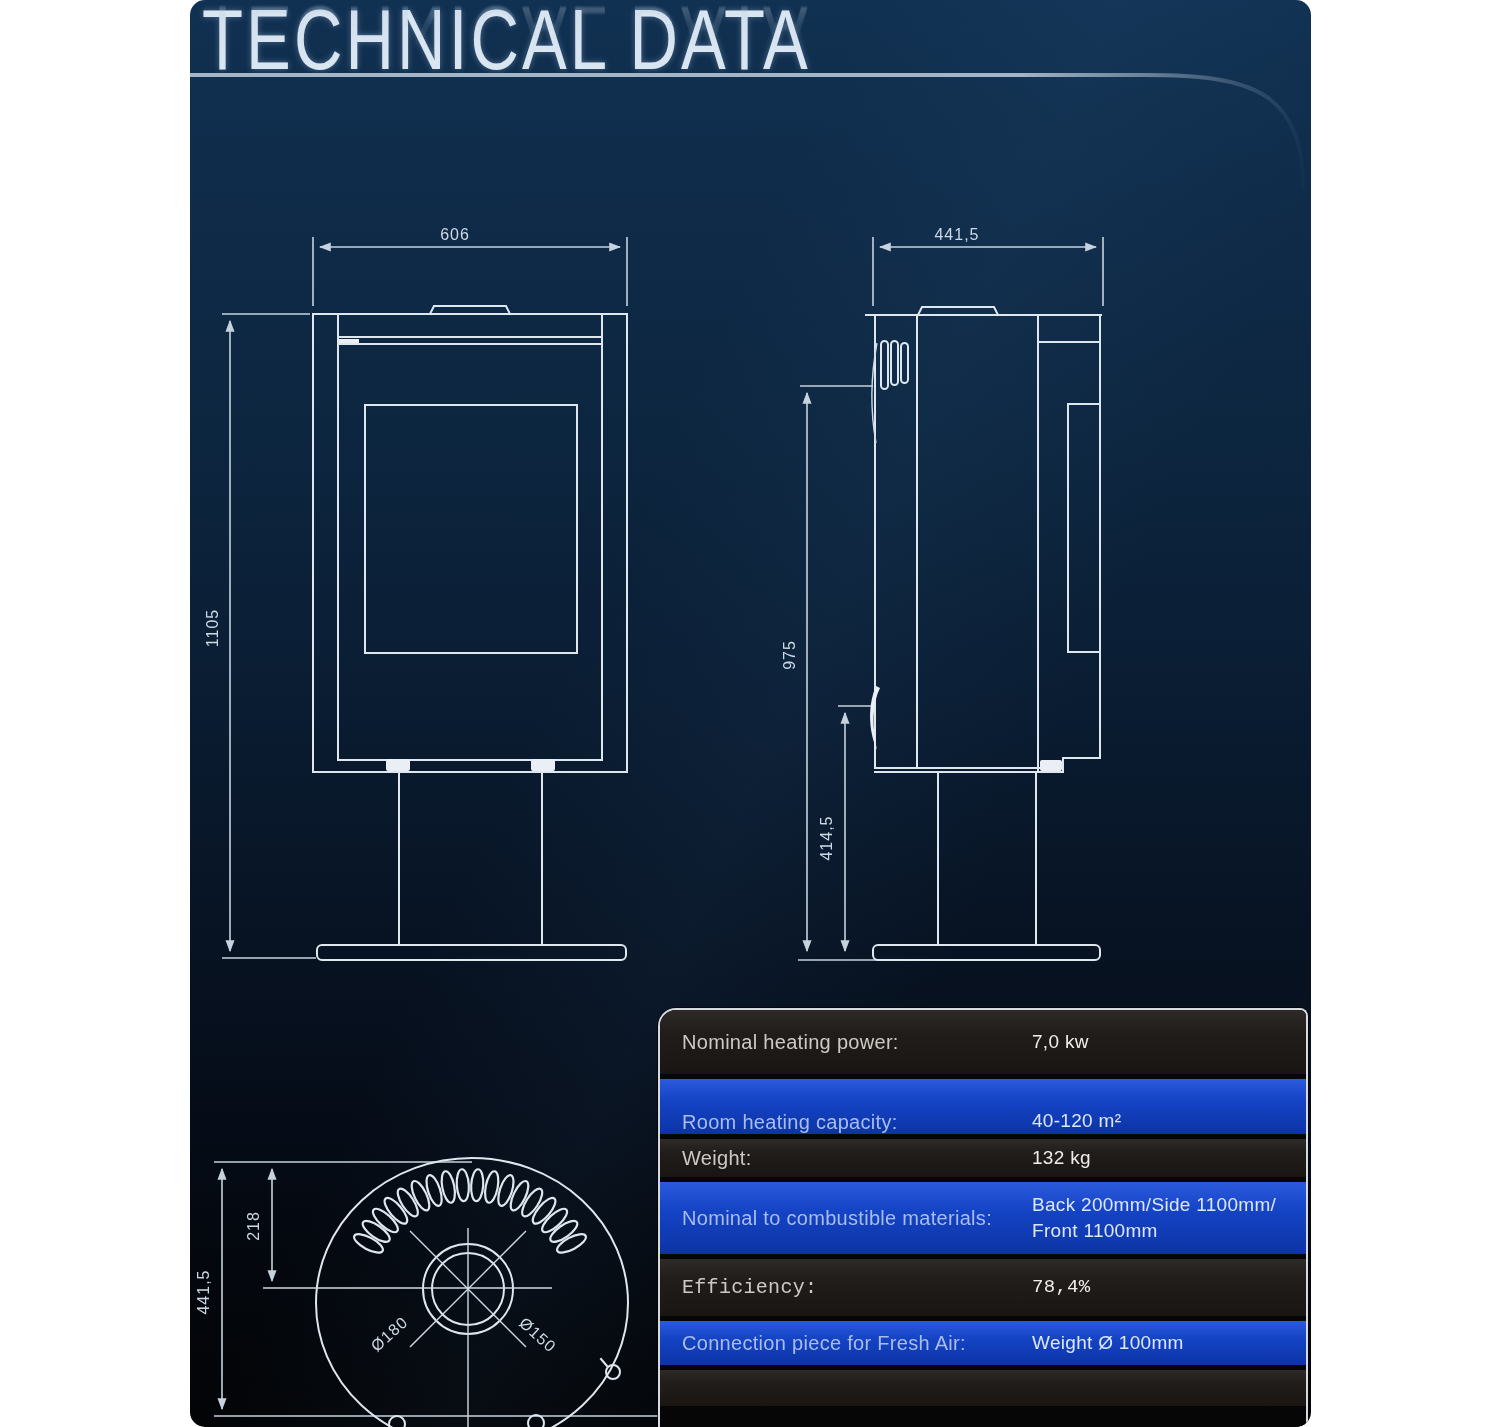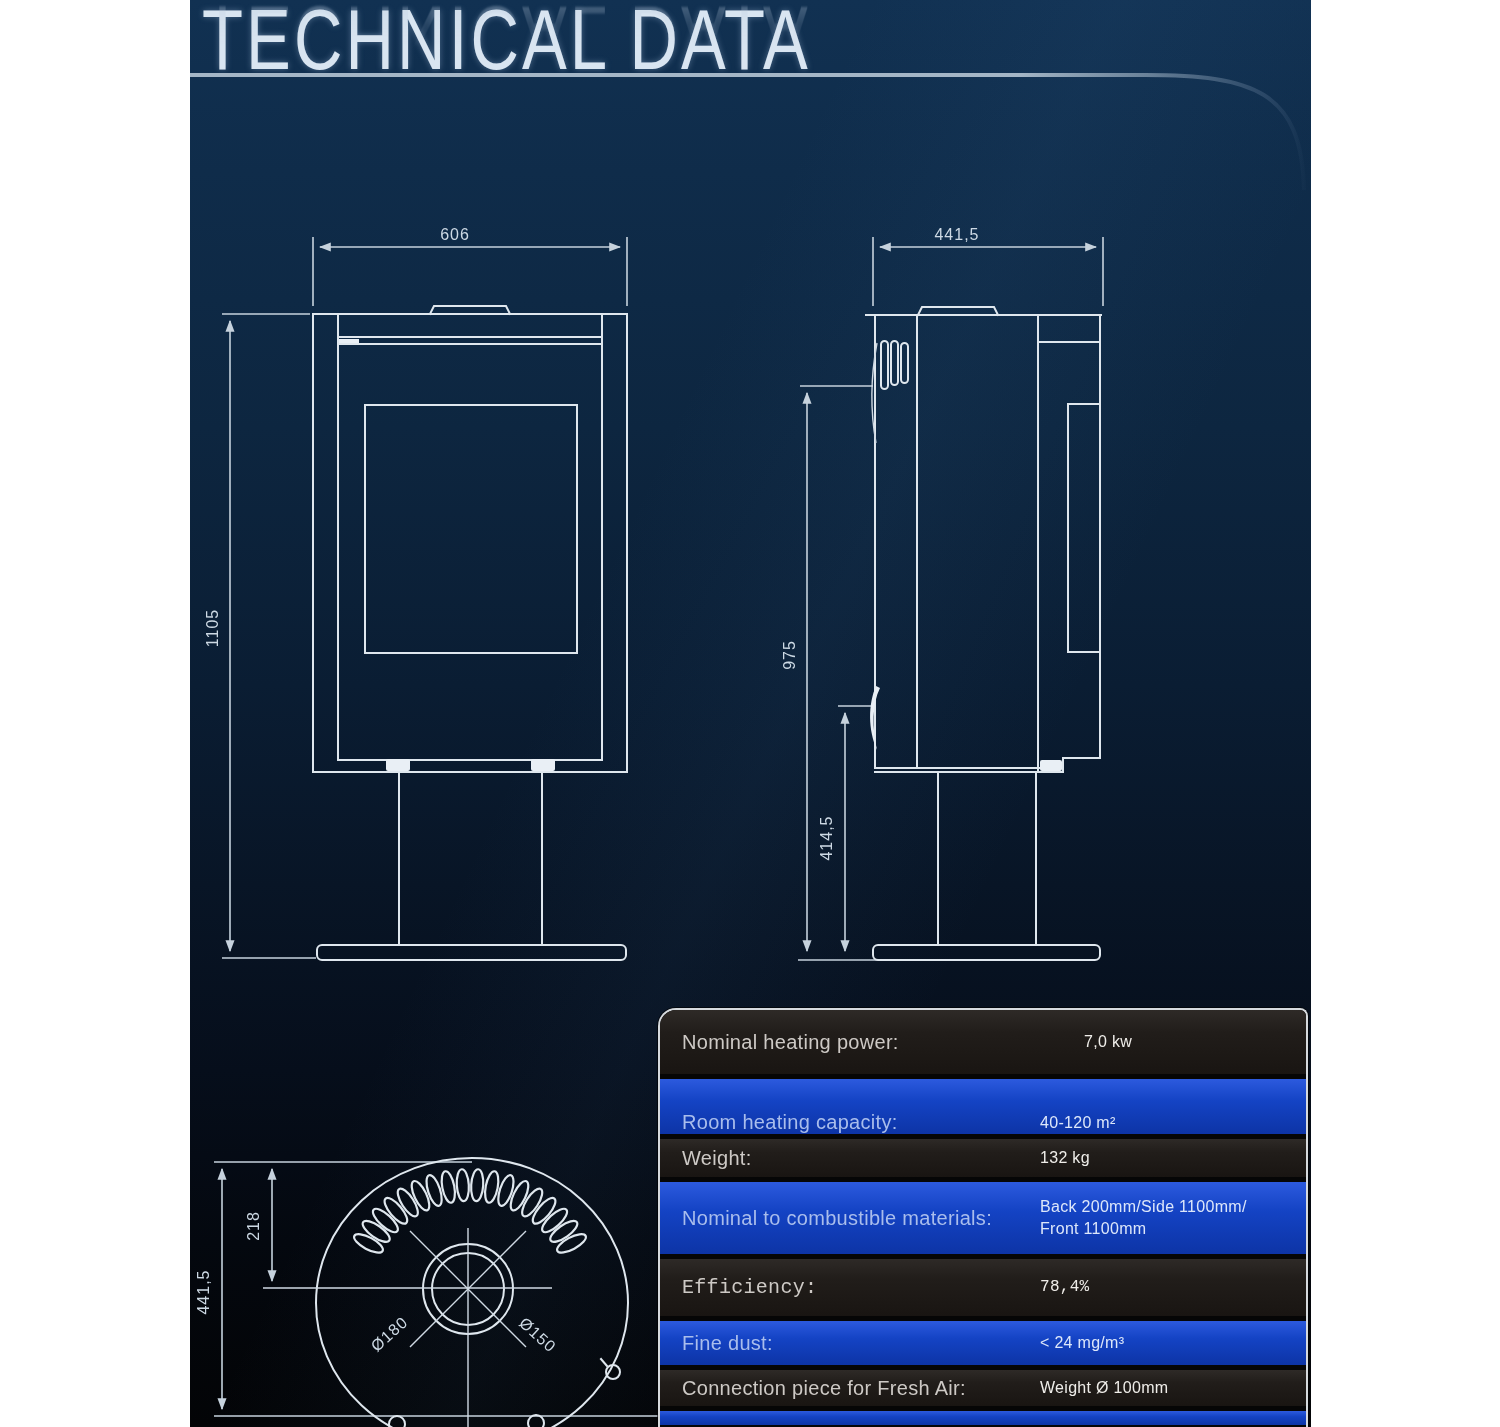--- a/index.html
+++ b/index.html
@@ -3,20 +3,21 @@
 <meta charset="utf-8">
 <style>
   html,body{margin:0;padding:0;background:#ffffff;}
   body{width:1500px;height:1427px;position:relative;font-family:"Liberation Sans",sans-serif;overflow:hidden;}
 
   .page{
     position:absolute;left:190px;top:0;width:1121px;height:1427px;overflow:hidden;
     background:linear-gradient(to bottom,
       #113152 0%, #0f2c4a 12%, #0d2640 30%, #0a1d33 48%,
       #081526 62%, #060e1b 75%, #04080f 87%, #030406 100%);
+    border-radius:15px;
   }
   .page::before{
     content:"";position:absolute;inset:0;
     background:linear-gradient(115deg, transparent 38%, rgba(60,110,160,0.08) 52%, transparent 68%);
     pointer-events:none;
   }
 
   
   .title-block{position:absolute;left:12px;top:0;width:1100px;}
   .title-main{
@@ -49,30 +50,30 @@
   .spec-table{
     position:absolute;left:468px;top:1008px;width:646px;height:419px;
     border:2px solid #d6dade;border-bottom:none;border-radius:18px 8px 0 0;
     background:#060606;overflow:hidden;
     box-shadow:0 0 0 1px rgba(0,0,0,0.6);
   }
   .spec-rows{display:flex;flex-direction:column;gap:5px;padding-top:0;}
   .spec-row{display:flex;align-items:center;padding:0 22px;flex:0 0 auto;}
   .spec-row:nth-child(odd){background:linear-gradient(to bottom,#2e2a27 0%,#211d1a 35%,#191512 100%);}
   .spec-row:nth-child(even){background:linear-gradient(to bottom,#2c5ade 0%,#1443c4 40%,#0d34a6 100%);}
-  .spec-row:nth-child(1){height:64px;border-radius:14px 4px 0 0;gap:44px;}
+  .spec-row:nth-child(1){height:64px;border-radius:14px 4px 0 0;}
   .spec-row:nth-child(2){height:55px;align-items:flex-end;}
   .spec-row:nth-child(3){height:38px;}
   .spec-row:nth-child(4){height:72px;}
   .spec-row:nth-child(5){height:57px;font-family:Liberation Mono, monospace;}
   .spec-row:nth-child(6){height:44px;}
   .spec-row:nth-child(7){height:36px;}
   .spec-row:nth-child(8){height:14px;}
   .spec-label{flex:0 0 350px;font-size:20px;letter-spacing:0.3px;}
-  .spec-value{flex:1;font-size:16px;line-height:1.35;letter-spacing:0.3px;margin-left:8px;}
+  .spec-value{flex:1;font-size:19px;line-height:1.35;letter-spacing:0.3px;}
   .spec-row:nth-child(odd) .spec-label{color:#cdc9c5;}
   .spec-row:nth-child(odd) .spec-value{color:#efede9;}
   .spec-row:nth-child(even) .spec-label{color:#a9bdec;}
   .spec-row:nth-child(even) .spec-value{color:#dde7fa;}
 </style>
 </head>
 <body>
 
 <div class="page">
 
@@ -238,26 +239,20 @@
           </div>
   </div>
 
   <div class="spec-row">
     <div class="spec-label">Efficiency:</div>
     <div class="spec-value">
             <div>78,4%</div>
           </div>
   </div>
 
-  <div class="spec-row">
-    <div class="spec-label">Fine dust:</div>
-    <div class="spec-value">
-            <div>&lt; 24 mg/m³</div>
-          </div>
-  </div>
 
   <div class="spec-row">
     <div class="spec-label">Connection piece for Fresh Air:</div>
     <div class="spec-value">
             <div>Weight Ø 100mm</div>
           </div>
   </div>
 
   <div class="spec-row">
     <div class="spec-label"></div>

